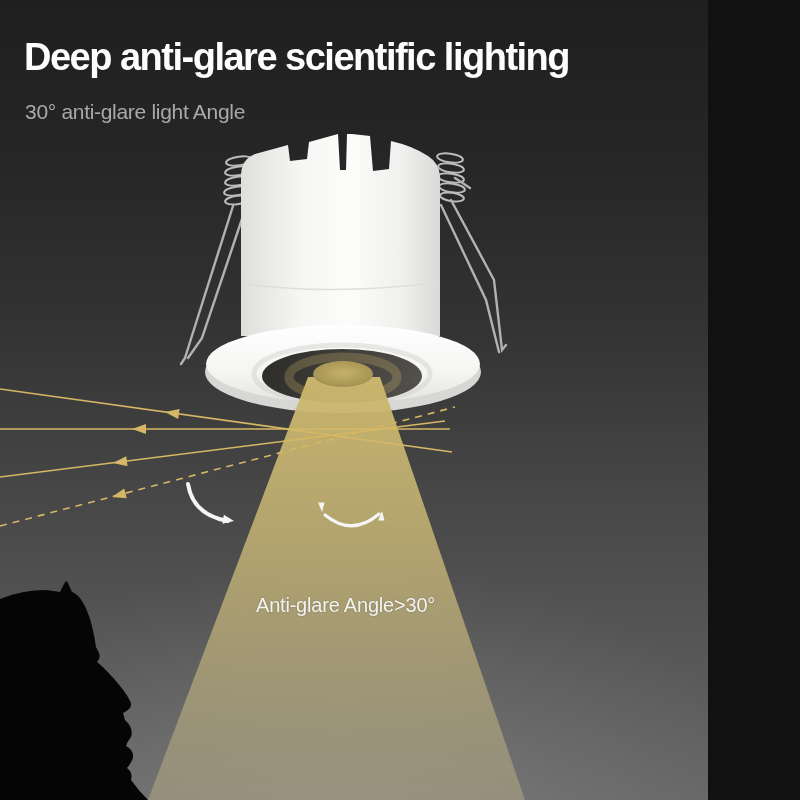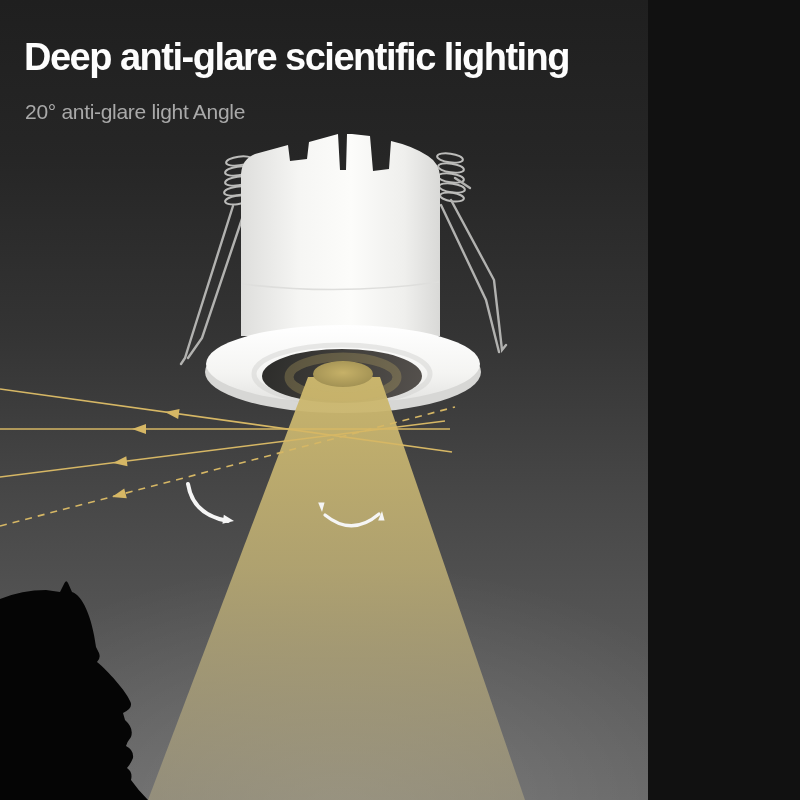--- a/index.html
+++ b/index.html
@@ -1,17 +1,17 @@
 <!DOCTYPE html>
 <html style="--background-top: #1f1f1f; --background-bottom: #666666; --beam-gold: #cdb86d; --ray-gold: #d6b765; --lens-gold: #b7a45e; --lamp-white: #f5f5f3; --title-white: #fdfdfd; --subtitle-gray: #a9a9a9; --label-white: #f2f2f2; --arrow-white: #f5f5f5; --silhouette-black: #050505;"><head>
 <meta charset="utf-8">
 <style>
   html,body{margin:0;padding:0;background:#111;}
   #stage{
-    position:relative;width:648px;height:800px;overflow:hidden;
+    position:relative;width:708px;height:800px;overflow:hidden;
     font-family:"Liberation Sans",sans-serif;
     background:linear-gradient(180deg,
       var(--background-top,#1f1f1f) 0%,
       #262626 20%,
       #343434 42%,
       #474747 62%,
       #565656 80%,
       var(--background-bottom,#666666) 100%);
   }
   #scene{position:absolute;left:0;top:0;}
@@ -150,14 +150,15 @@
          L 99,653 Q 101,658 97,662
          C 108,671 126,691 130,701
          Q 134,708 123,713 L 125,720
          Q 134,728 131,737 Q 127,742 126,746 Q 134,750 133,758
          Q 130,765 127,768 Q 133,772 131,780
          Q 138,790 148,800
          L 0,800 Z"></path>
   </svg>
 
   <div class="title">Deep anti-glare scientific lighting</div>
-  <div class="subtitle">20° anti-glare light Angle</div>
+  <div class="subtitle">30° anti-glare light Angle</div>
+  <div class="anno antiglare">Anti-glare Angle&gt;30°</div>
 </div>
 
 </body></html>

